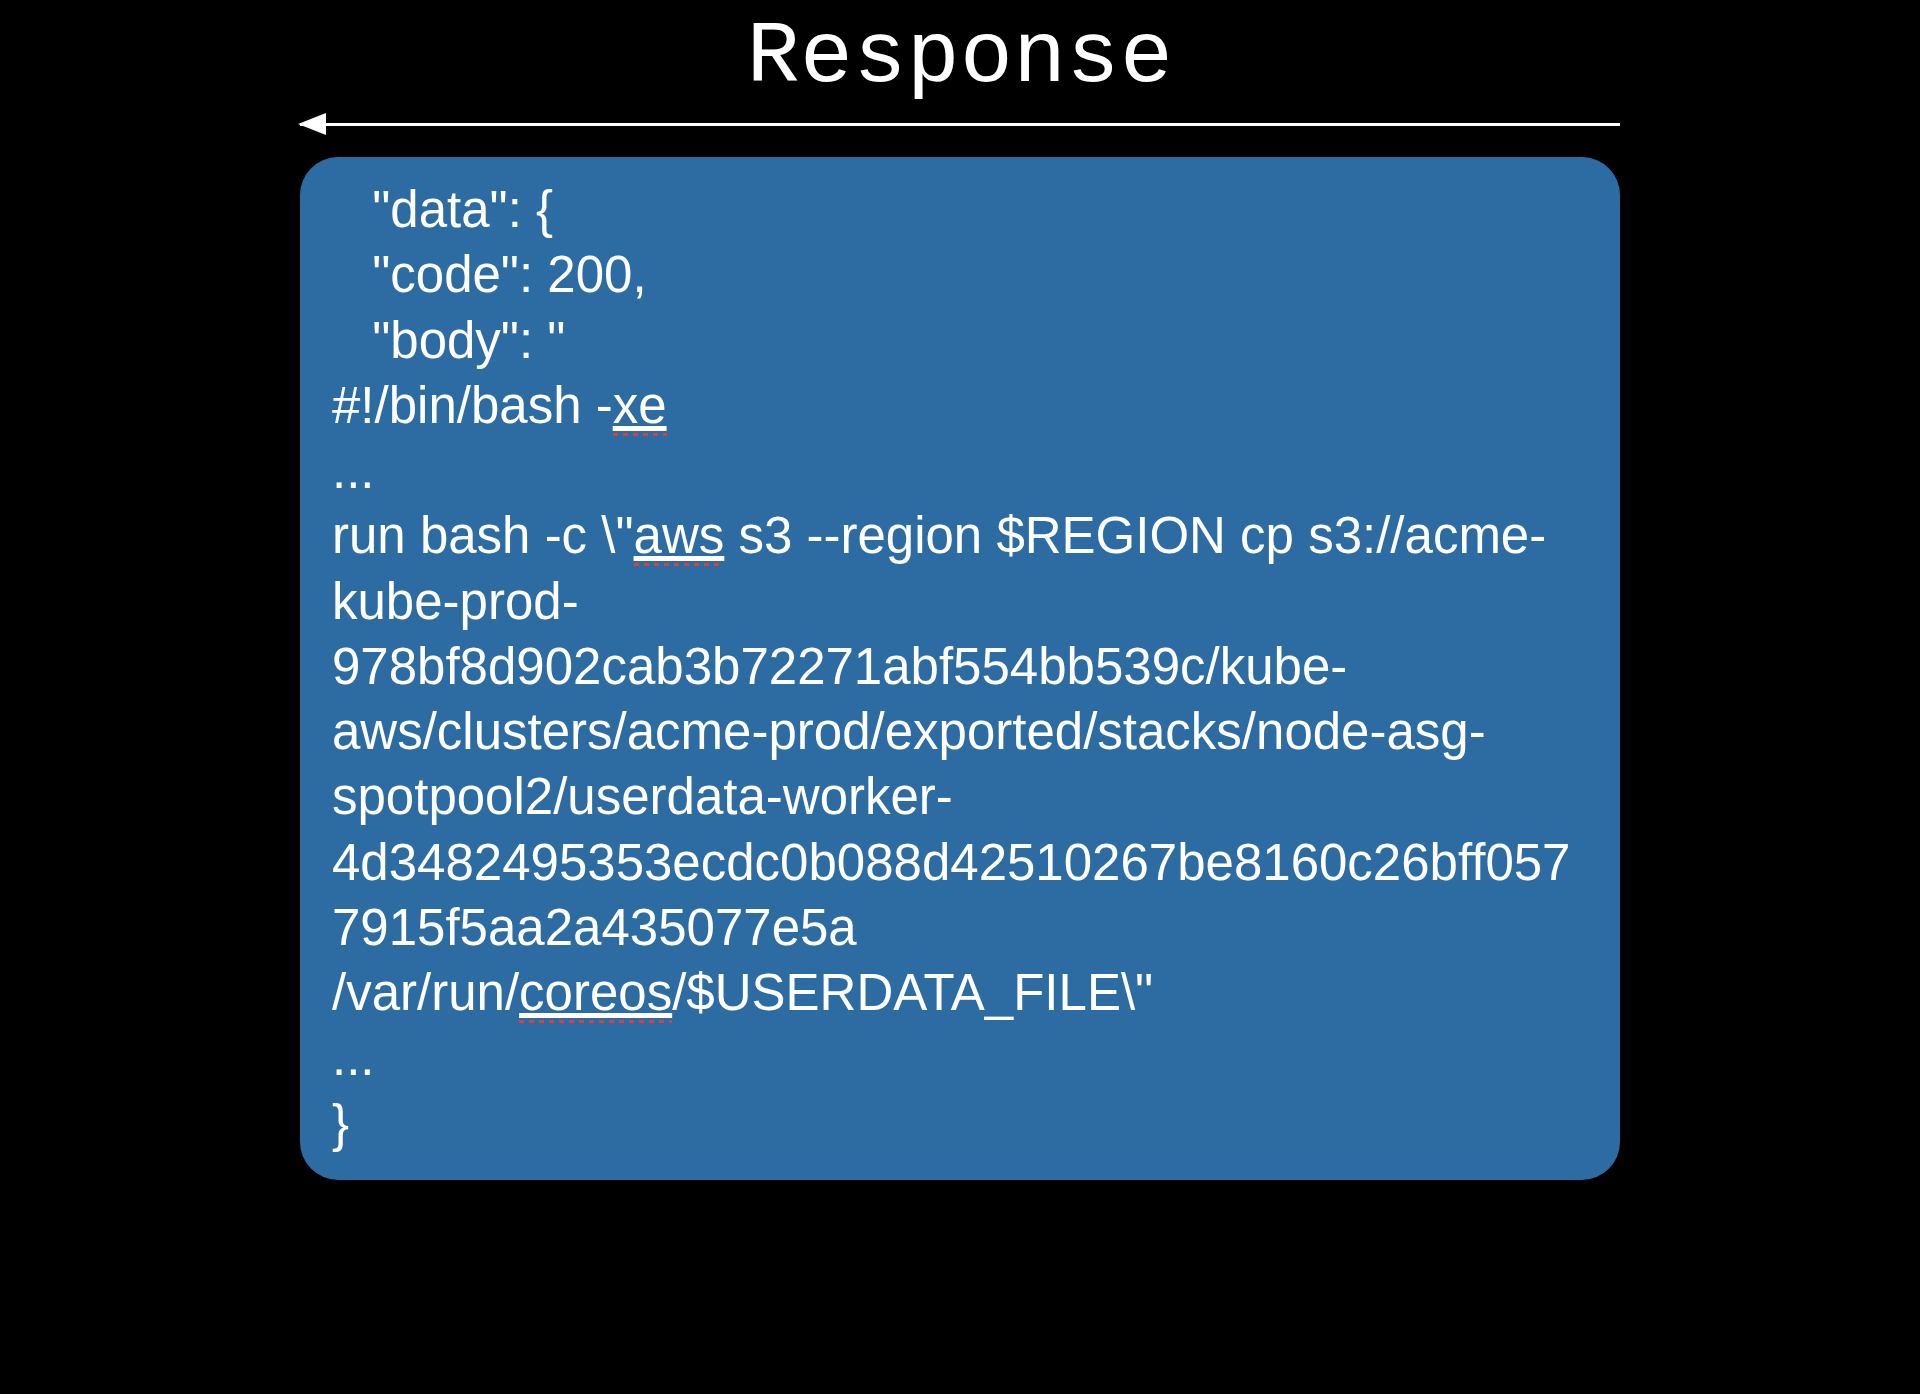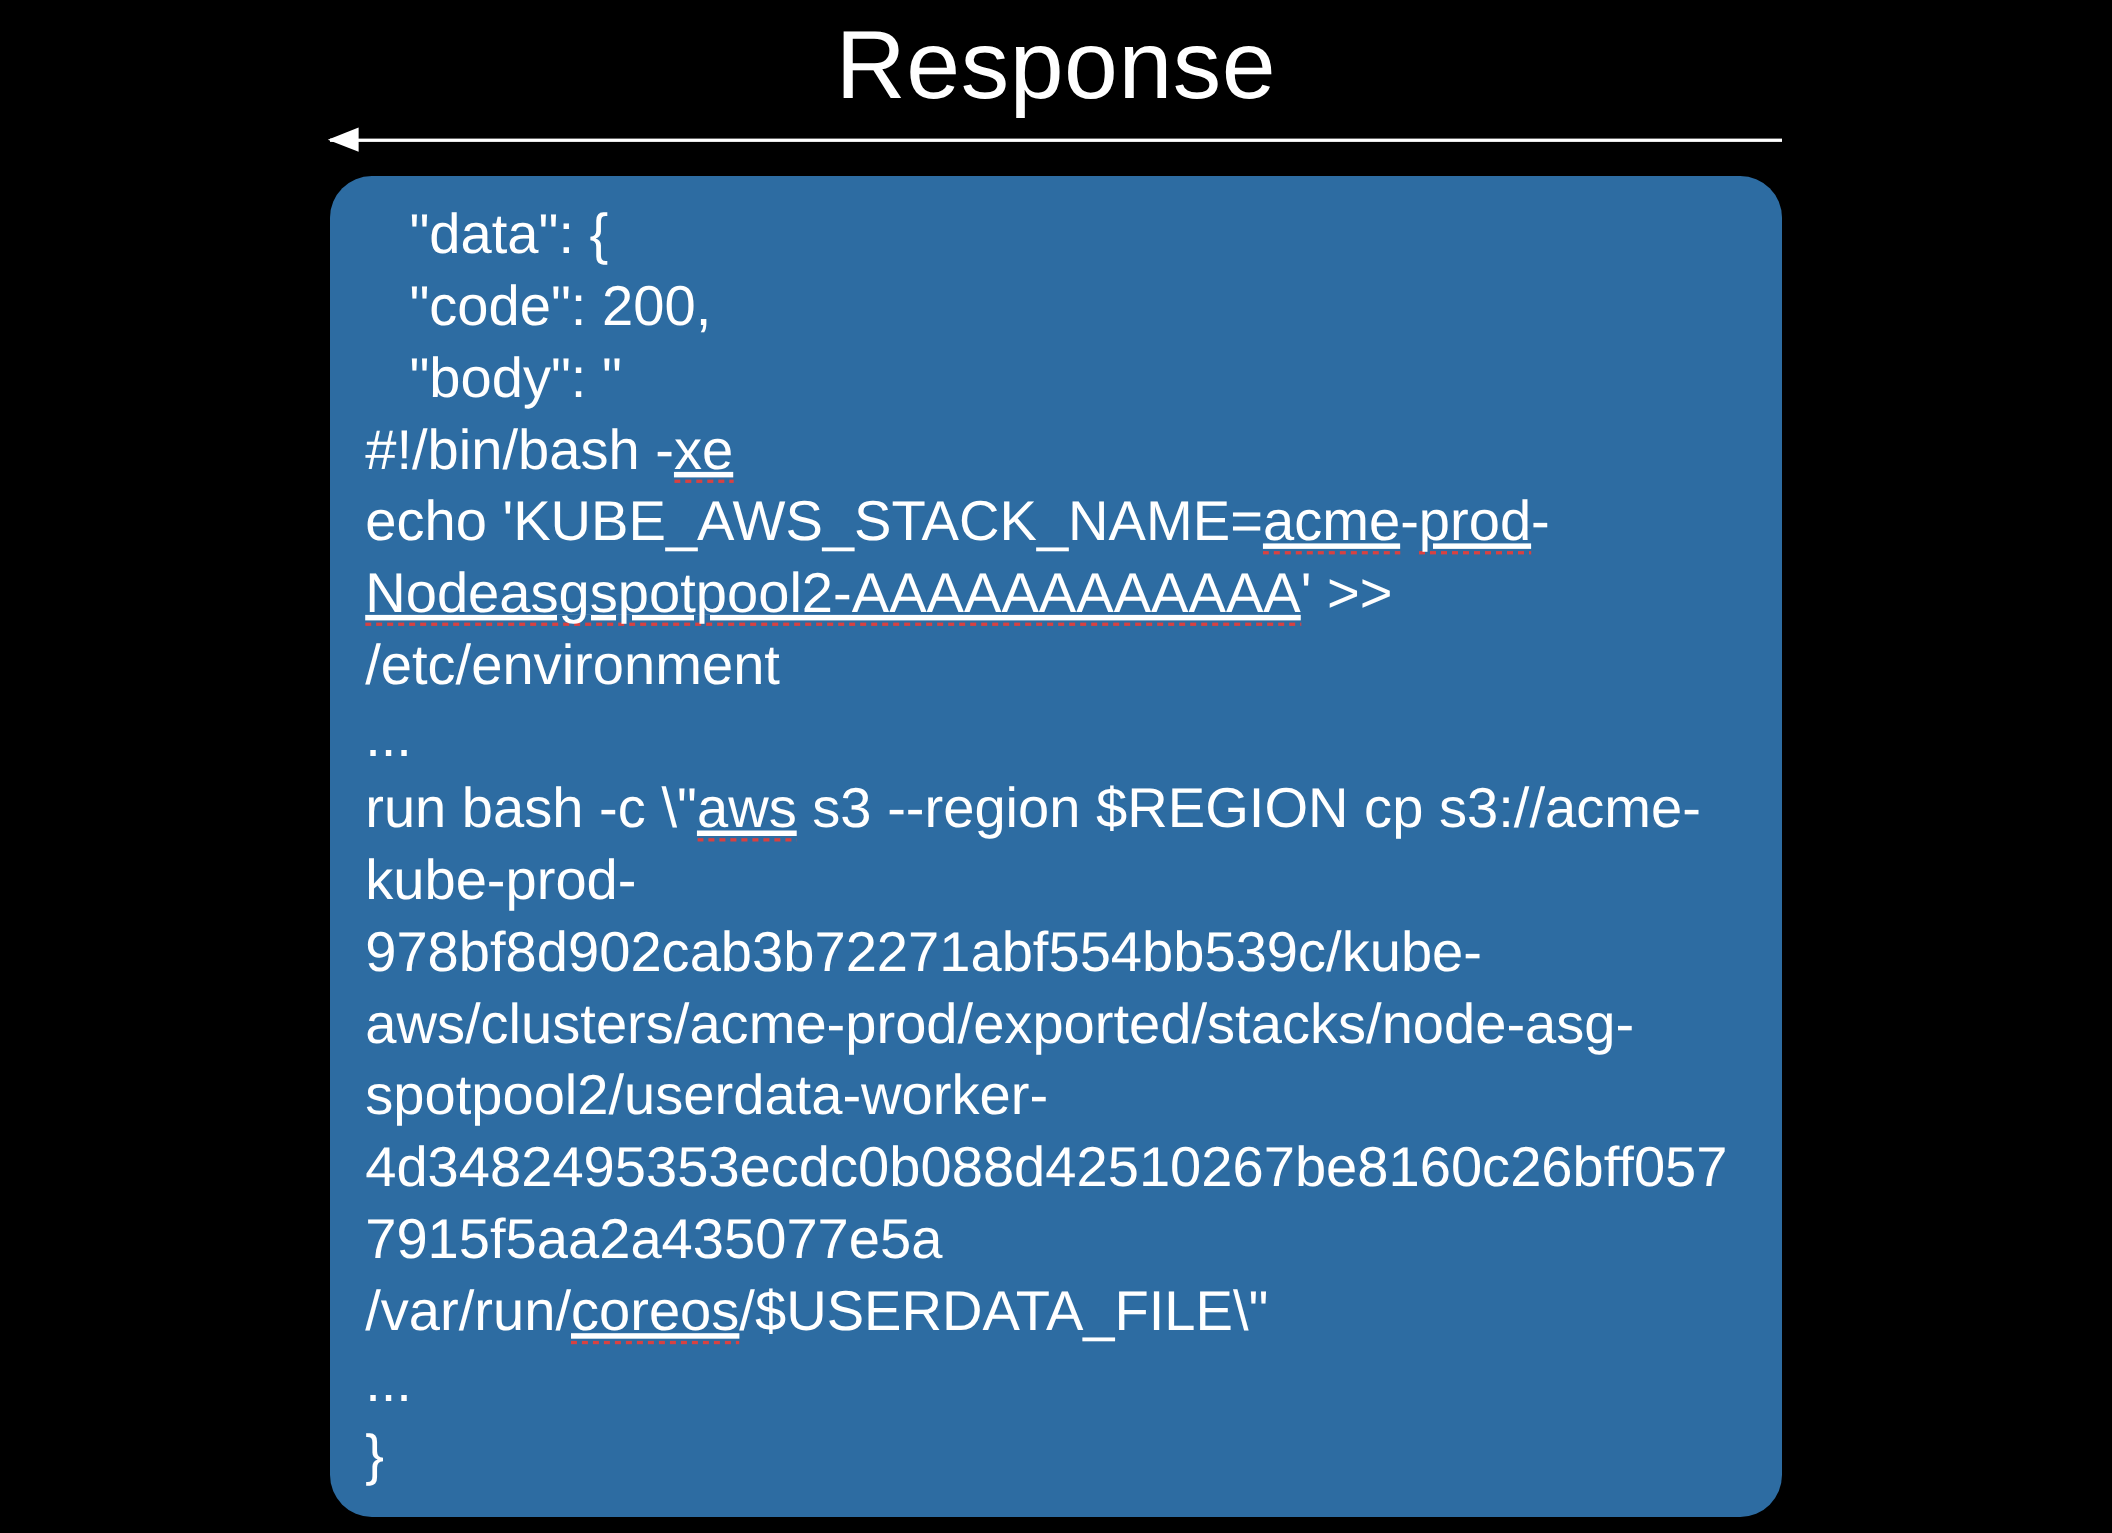--- a/index.html
+++ b/index.html
@@ -20,20 +20,21 @@
     height: 100%;
     padding: 0;
   }
   .title {
     color: #ffffff;
     font-size: 88px;
     font-weight: 300;
     text-align: center;
     margin-top: 8px;
     letter-spacing: 0.5px;
+    font-family: Liberation Mono, monospace;
   }
   .arrow-container {
     position: relative;
     width: 1320px;
     margin: 8px auto 0 auto;
     height: 20px;
   }
   .arrow-line {
     position: absolute;
     top: 8px;
@@ -89,19 +90,18 @@
   <div class="arrow-container">
     <div class="arrow-head"></div>
     <div class="arrow-line"></div>
   </div>
 
   <div class="code-box">
     <div class="code-line indent"> "data": {</div>
     <div class="code-line indent"> "code": 200,</div>
     <div class="code-line indent"> "body": "</div>
     <div class="code-line"><span>#!/bin/bash -</span><span class="squiggle">xe</span></div>
-    <div class="code-line"><span>echo 'KUBE_AWS_STACK_NAME=</span><span class="squiggle">acme</span><span>-</span><span class="squiggle">prod</span><span>-</span><span class="squiggle">Nodeasgspotpool2-AAAAAAAAAAAA</span><span>' &gt;&gt; /etc/environment</span></div>
     <div class="code-line">...</div>
     <div class="code-line"><span>run bash -c \"</span><span class="squiggle">aws</span><span> s3 --region $REGION cp s3://acme-kube-prod-978bf8d902cab3b72271abf554bb539c/kube-aws/clusters/acme-prod/exported/stacks/node-asg-spotpool2/userdata-worker-4d3482495353ecdc0b088d42510267be8160c26bff0577915f5aa2a435077e5a /var/run/</span><span class="squiggle">coreos</span><span>/$USERDATA_FILE\"</span></div>
     <div class="code-line">...</div>
     <div class="code-line">}</div>
   </div>
 </div>
 
 </body></html>

